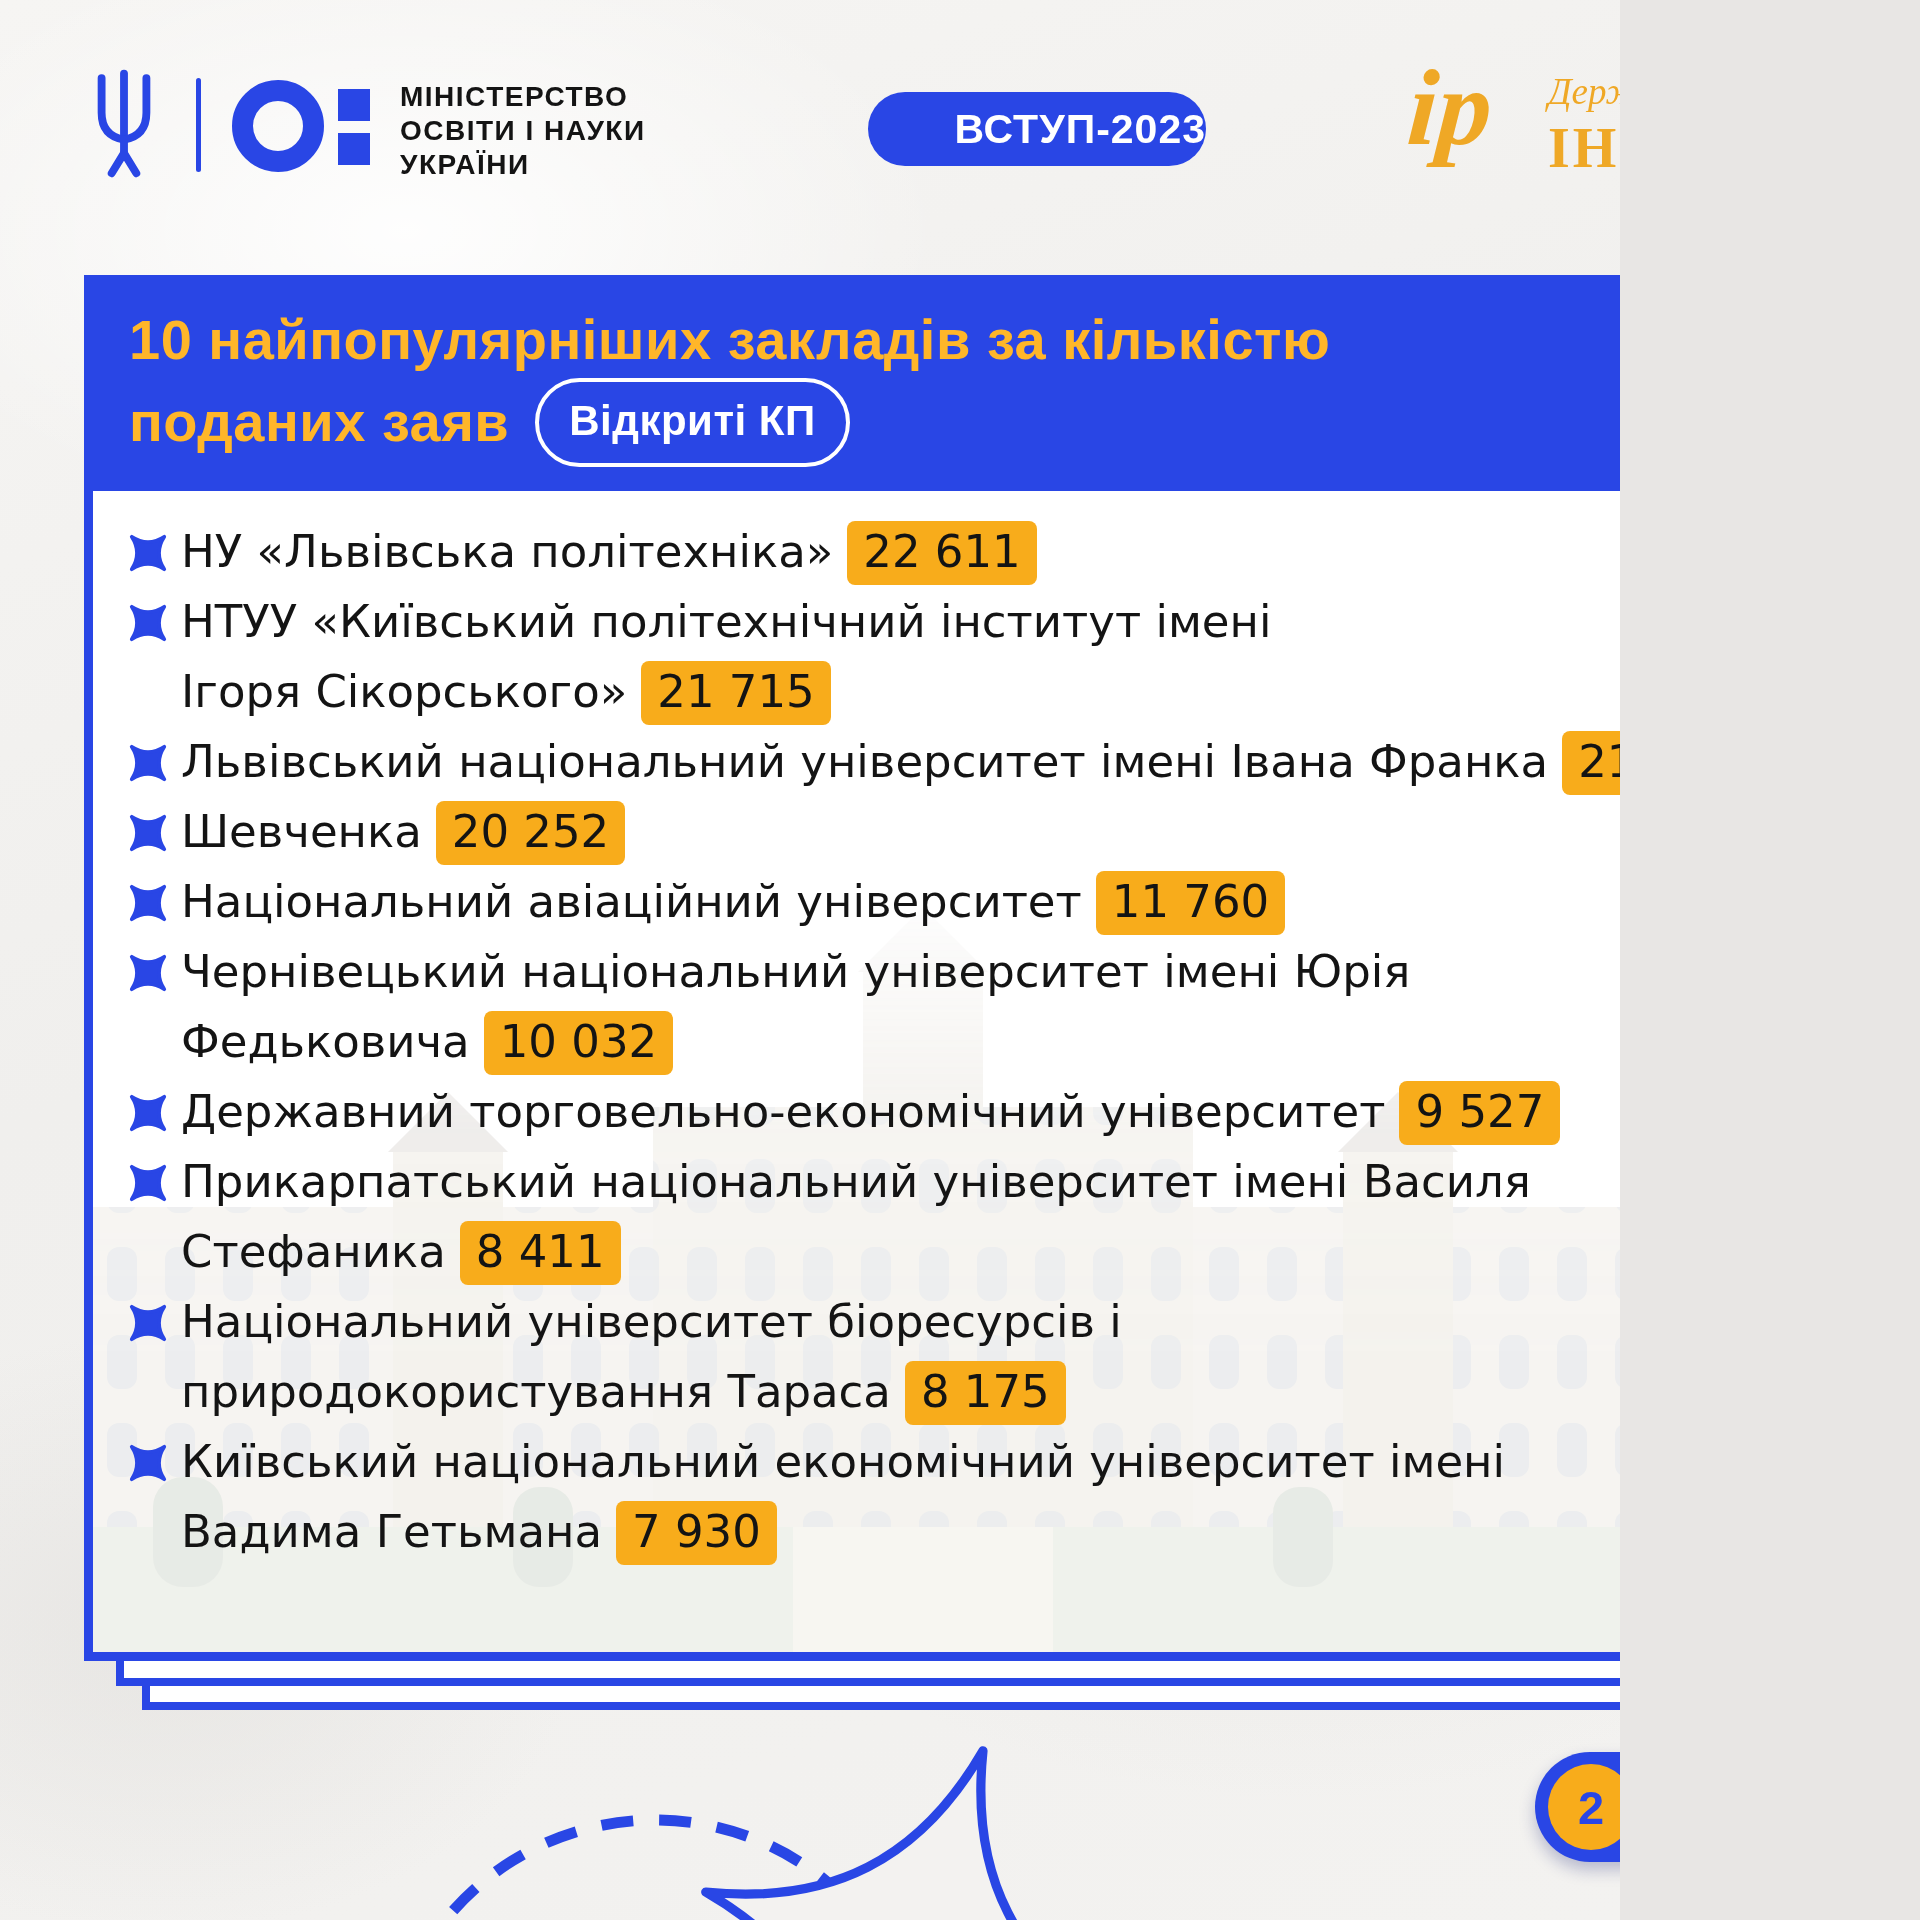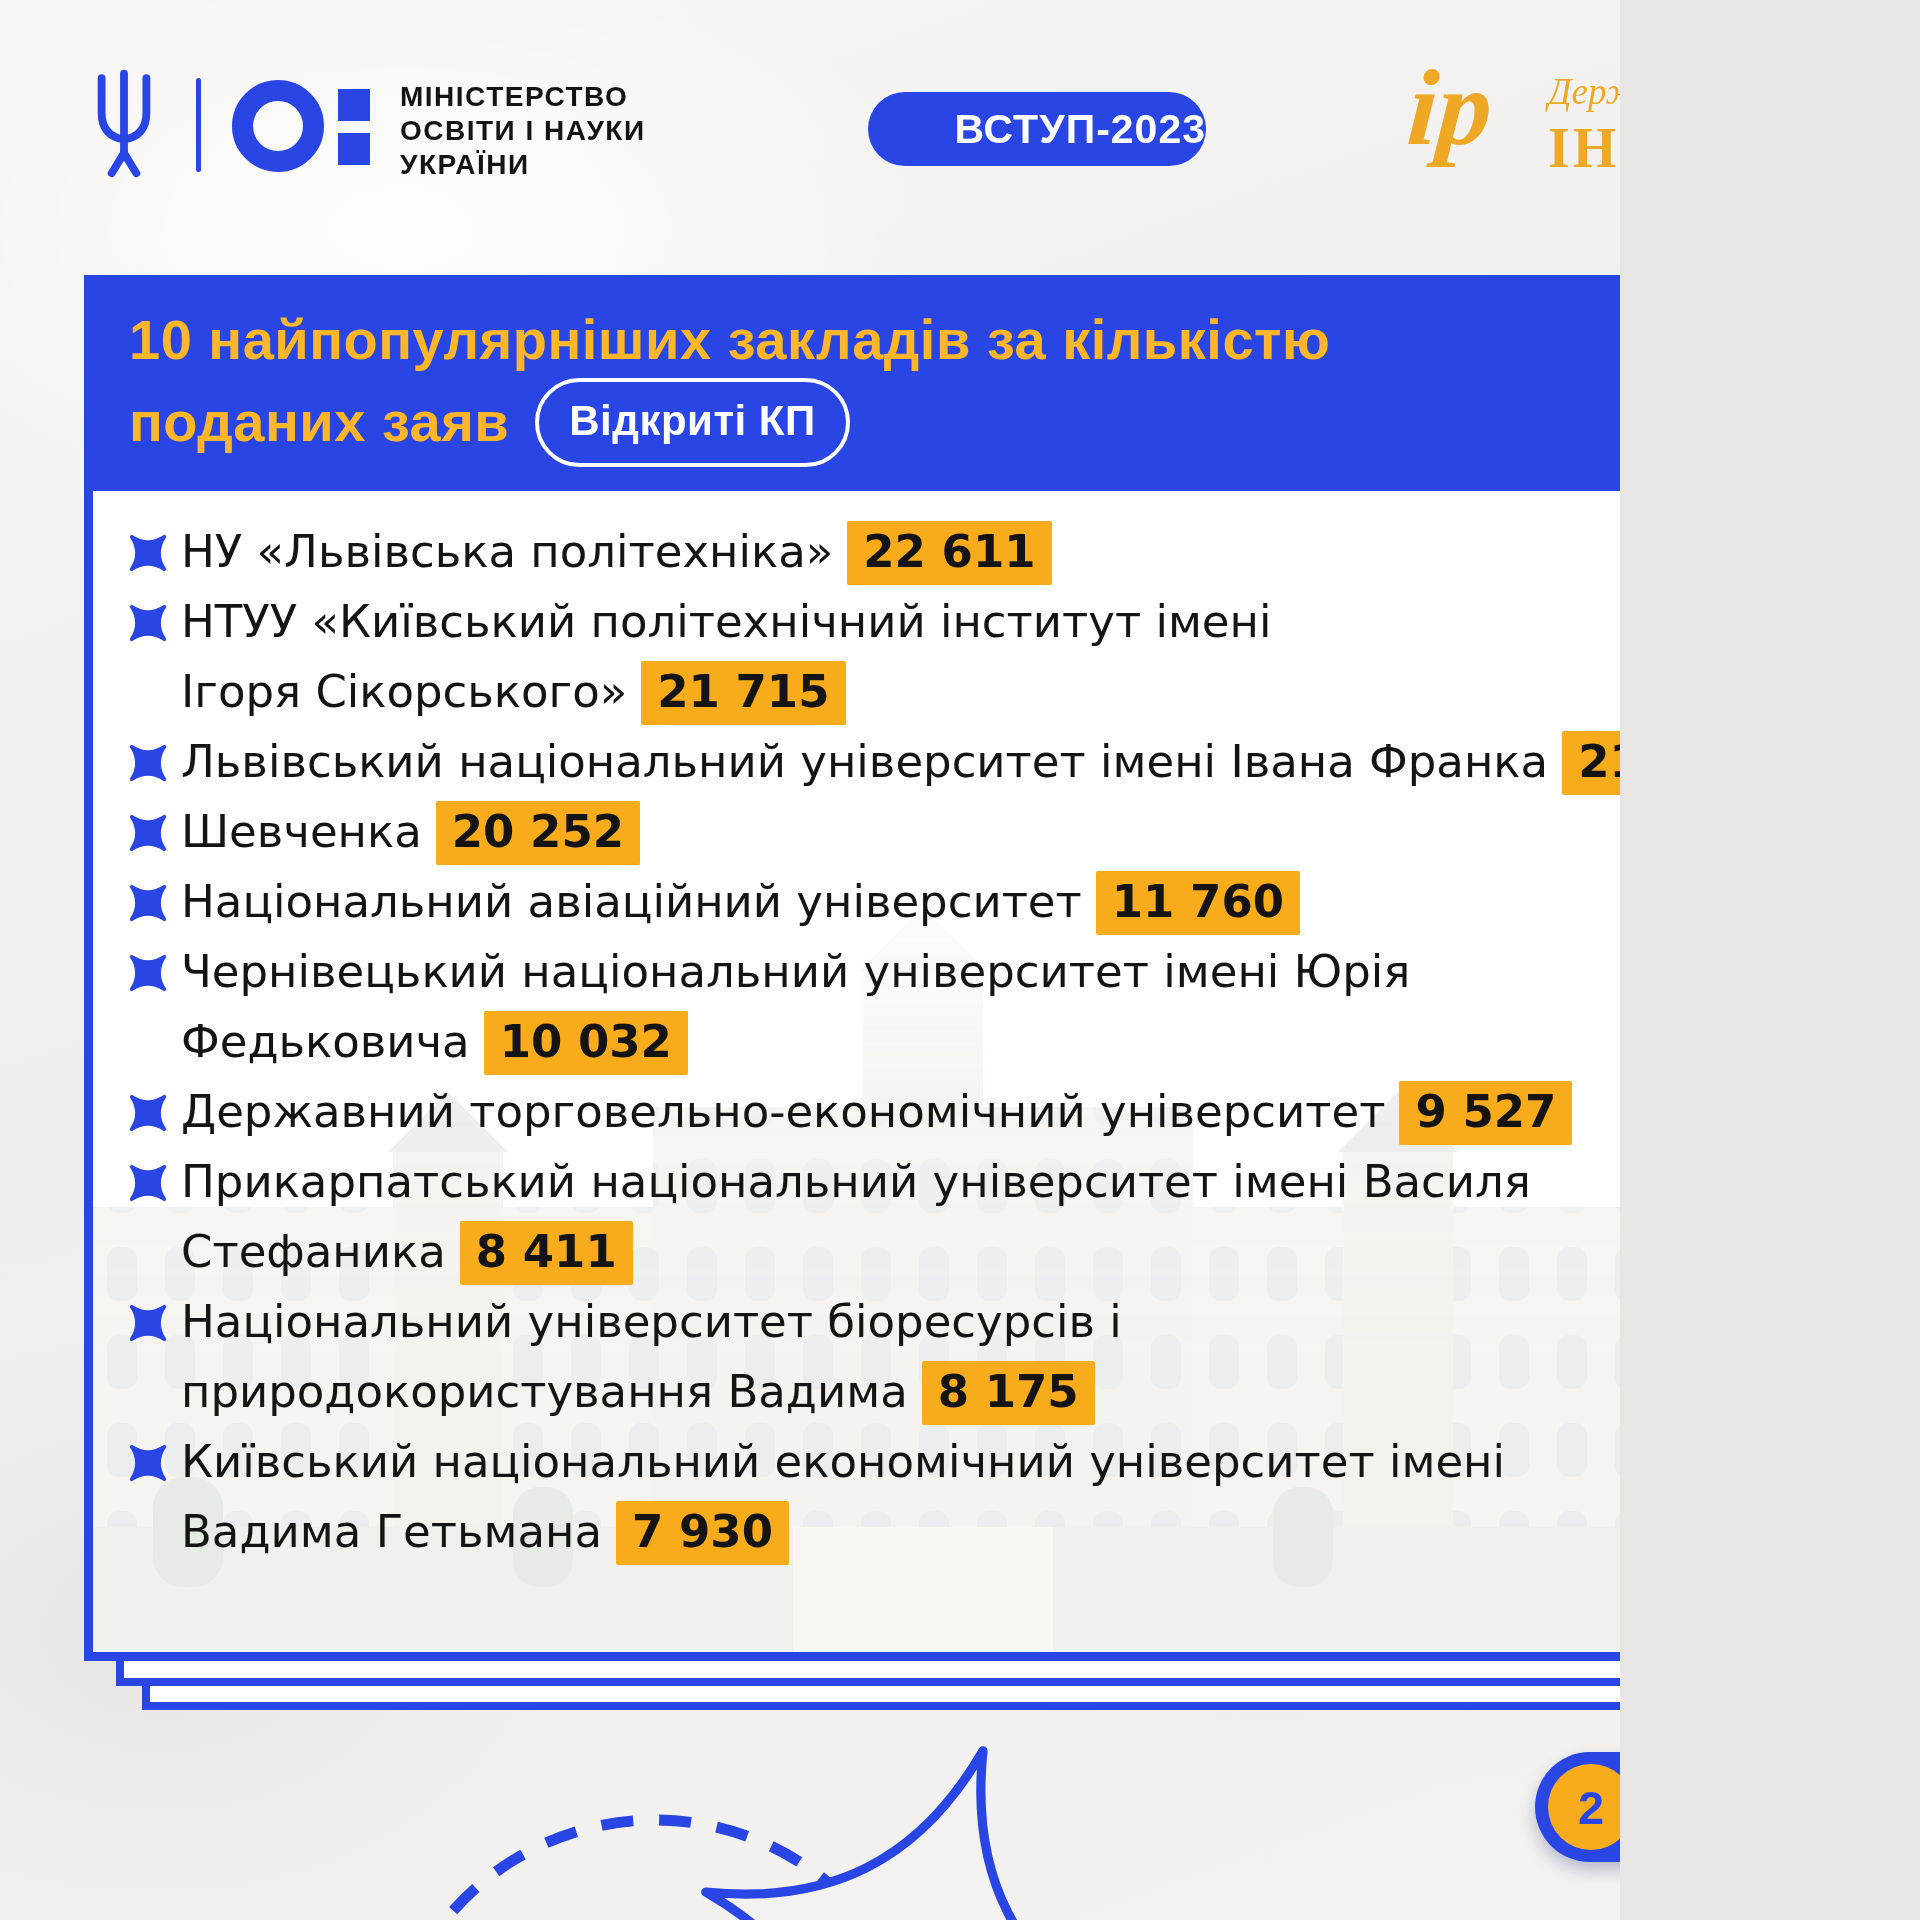--- a/index.html
+++ b/index.html
@@ -51,22 +51,22 @@
   .card-body{position:relative;padding-top:26px;height:1144px;}
   .bg-building{position:absolute;left:0;bottom:-6px;width:100%;height:790px;z-index:0;
     -webkit-mask-image:linear-gradient(to bottom, rgba(0,0,0,0) 0%, rgba(0,0,0,.85) 32%, #000 62%);
     mask-image:linear-gradient(to bottom, rgba(0,0,0,0) 0%, rgba(0,0,0,.85) 32%, #000 62%);
   }
   .uni-list{position:relative;z-index:1;}
   .item{position:relative;}
   .item .star{position:absolute;left:32px;top:13px;width:46px;height:46px;}
   .item .line{padding-left:88px;line-height:70px;font-size:45px;color:#141414;font-family:"DejaVu Sans","Liberation Sans",sans-serif;white-space:nowrap;}
   .item .val{
-    display:inline-block;background:#F8AC1B;color:#141414;font-weight:bold;
-    line-height:58px;padding:2px 16px 4px;margin-left:14px;border-radius:2px;
+    display:inline-block;background:#F8AC1B;color:#141414;font-weight:normal;
+    line-height:58px;padding:2px 16px 4px;margin-left:14px;border-radius:8px;
   }
 
   
   .bottom-decor{position:absolute;left:0;top:1640px;width:1920px;height:280px;pointer-events:none;}
 
   .page-nav{
     position:absolute;left:1535px;top:1752px;width:312px;height:110px;background:#2946E5;border-radius:56px;
     box-shadow:0 8px 16px rgba(30,40,120,.28);cursor:pointer;
   }
   .page-circle{
@@ -200,21 +200,21 @@
               <path d="M50 0 C56 28 72 44 100 50 C72 56 56 72 50 100 C44 72 28 56 0 50 C28 44 44 28 50 0 Z" fill="#2946E5" stroke="#2946E5" stroke-width="8" stroke-linejoin="round" transform="rotate(45 50 50)"></path>
             </svg>
             <div class="line"><span>Прикарпатський національний університет імені Василя</span></div>
             <div class="line"><span>Стефаника</span><span class="val">8 411</span></div>
           </div>
           <div class="item">
             <svg class="star" viewBox="0 0 100 100">
               <path d="M50 0 C56 28 72 44 100 50 C72 56 56 72 50 100 C44 72 28 56 0 50 C28 44 44 28 50 0 Z" fill="#2946E5" stroke="#2946E5" stroke-width="8" stroke-linejoin="round" transform="rotate(45 50 50)"></path>
             </svg>
             <div class="line"><span>Національний університет біоресурсів і</span></div>
-            <div class="line"><span>природокористування Вадима</span><span class="val">8 175</span></div>
+            <div class="line"><span>природокористування Тараса</span><span class="val">8 175</span></div>
           </div>
           <div class="item">
             <svg class="star" viewBox="0 0 100 100">
               <path d="M50 0 C56 28 72 44 100 50 C72 56 56 72 50 100 C44 72 28 56 0 50 C28 44 44 28 50 0 Z" fill="#2946E5" stroke="#2946E5" stroke-width="8" stroke-linejoin="round" transform="rotate(45 50 50)"></path>
             </svg>
             <div class="line"><span>Київський національний економічний університет імені</span></div>
             <div class="line"><span>Вадима Гетьмана</span><span class="val">7 930</span></div>
           </div>
         </div>
     </div>

